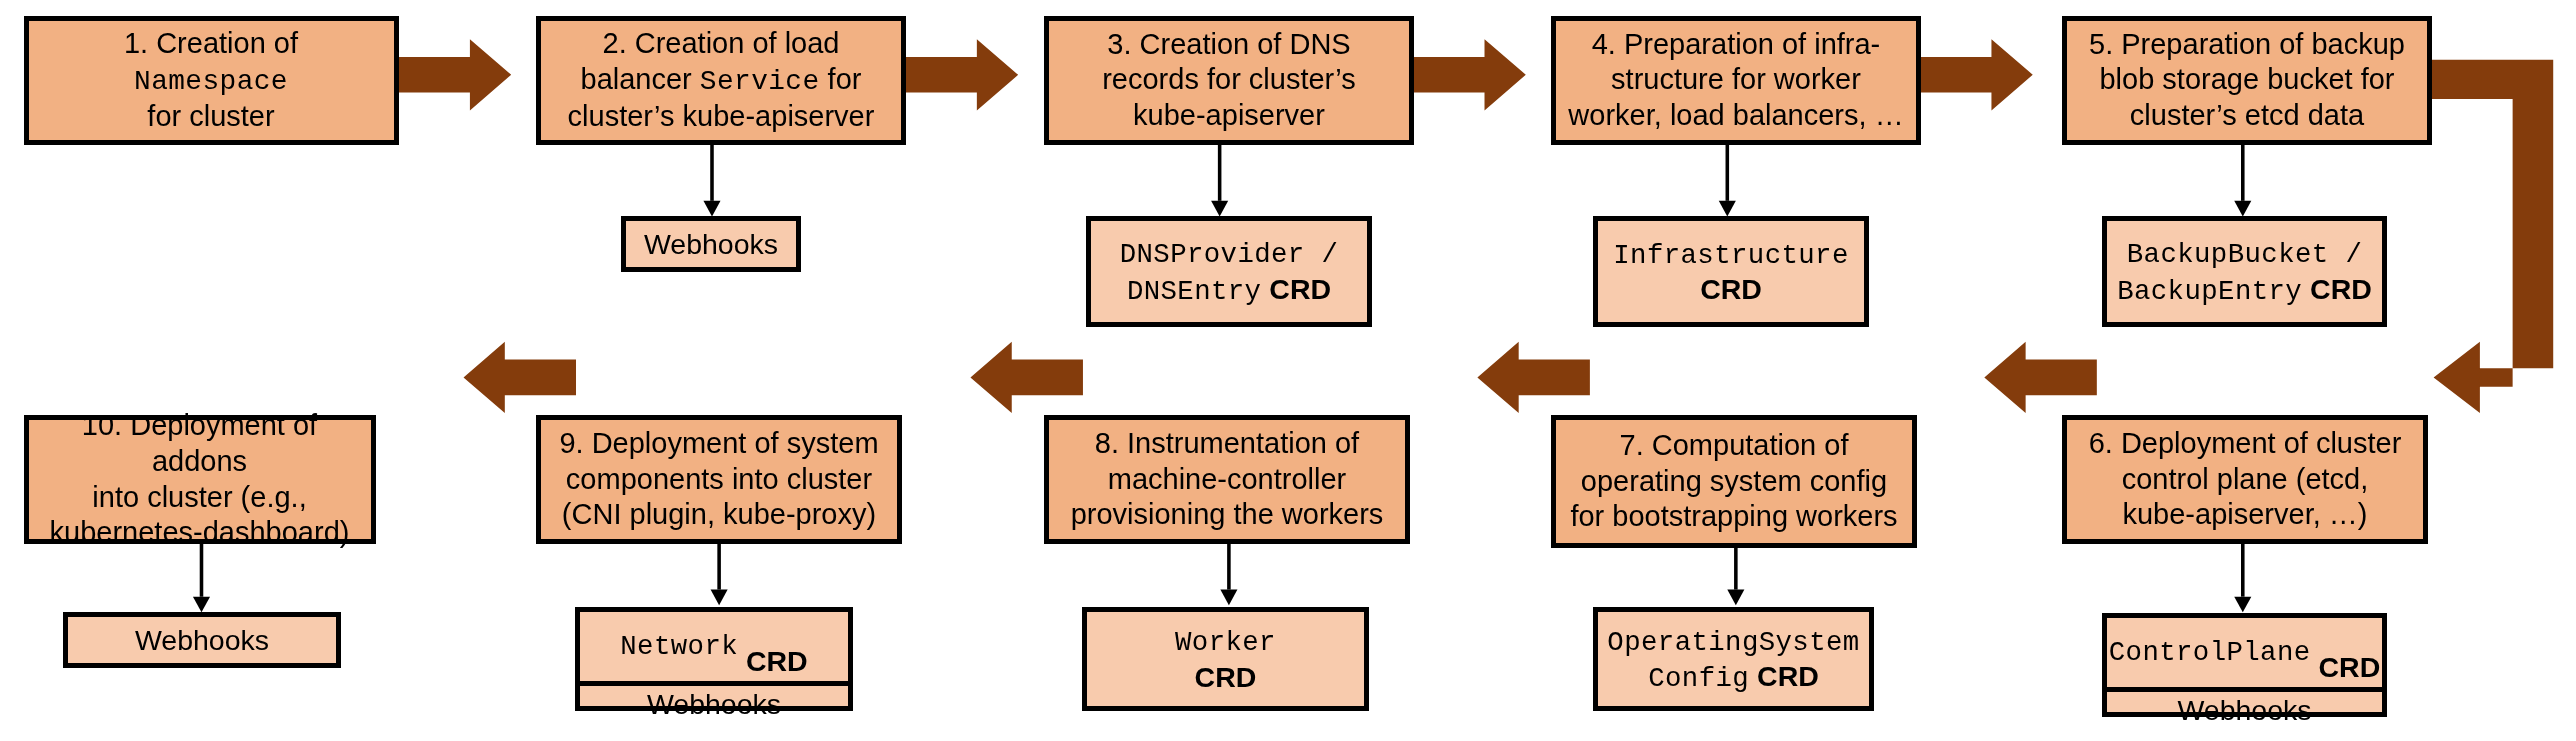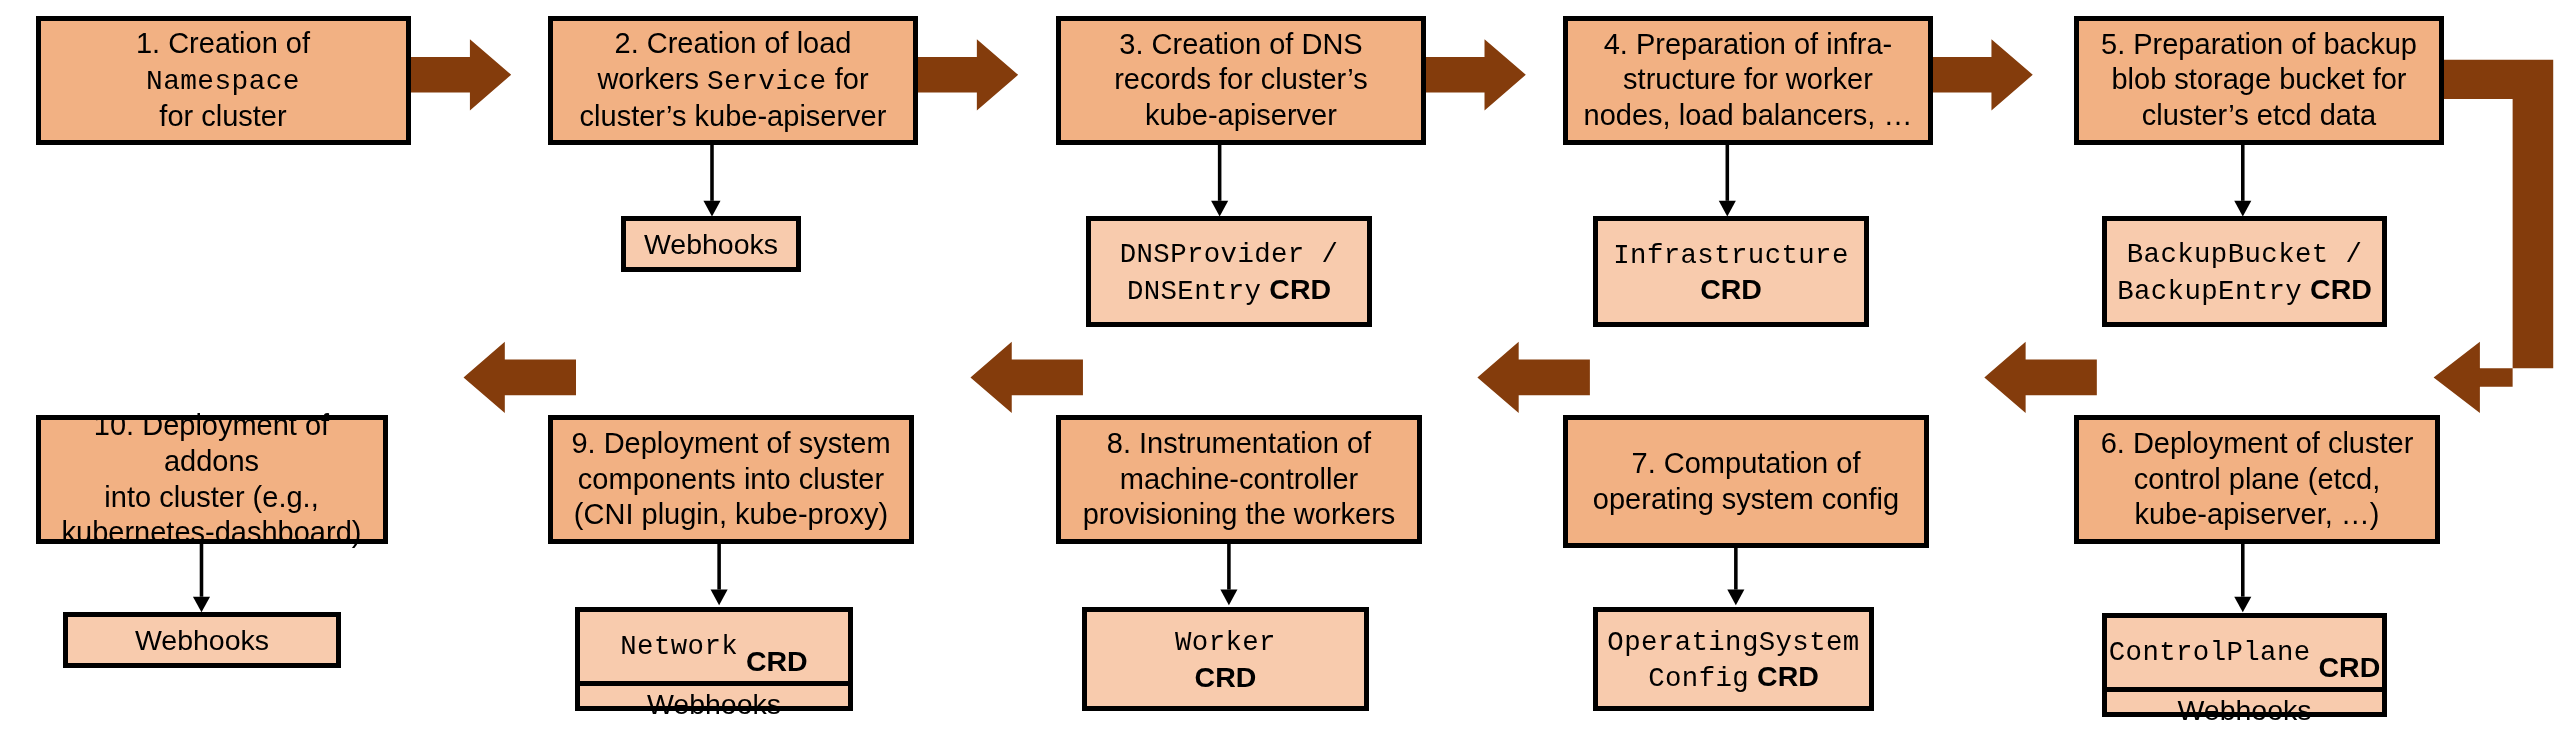--- a/index.html
+++ b/index.html
@@ -10,21 +10,20 @@
     position:absolute;
     box-sizing:border-box;
     background:#f2b183;
     border:5px solid #000000;
     display:flex;align-items:center;justify-content:center;
     text-align:center;
     color:#000;
     font-size:29px;
     line-height:1.23;
     padding:2.8px 7.1px;
-    margin-left:12px;
   }
   .sub{
     position:absolute;
     box-sizing:border-box;
     background:#f8cbad;
     border:5px solid #000;
     display:flex;flex-direction:column;
     color:#000;
   }
   .sub .cell{
@@ -123,38 +122,38 @@
     <div>
       <span>1. Creation of</span><br>
       <span class="mono">Namespace</span><br>
       <span>for cluster</span>
     </div>
   </div>
 
   <div class="node" style="left:536px;top:15.7px;width:370px;height:129px;">
     <div>
       <span>2. Creation of load</span><br>
-      <span>workers </span><span class="mono">Service</span><span> for</span><br>
+      <span>balancer </span><span class="mono">Service</span><span> for</span><br>
       <span>cluster’s kube-apiserver</span>
     </div>
   </div>
 
   <div class="node" style="left:1044px;top:15.7px;width:370px;height:129px;">
     <div>
       <span>3. Creation of DNS</span><br>
       <span>records for cluster’s</span><br>
       <span>kube-apiserver</span>
     </div>
   </div>
 
   <div class="node" style="left:1551px;top:15.7px;width:370px;height:129px;">
     <div>
       <span>4. Preparation of infra-</span><br>
       <span>structure for worker</span><br>
-      <span>nodes, load balancers, …</span>
+      <span>worker, load balancers, …</span>
     </div>
   </div>
 
   <div class="node" style="left:2062px;top:15.7px;width:370px;height:129px;">
     <div>
       <span>5. Preparation of backup</span><br>
       <span>blob storage bucket for</span><br>
       <span>cluster’s etcd data</span>
     </div>
   </div>
@@ -211,20 +210,21 @@
       <span>8. Instrumentation of</span><br>
       <span>machine-controller</span><br>
       <span>provisioning the workers</span>
     </div>
   </div>
 
   <div class="node" style="left:1551px;top:415px;width:366px;height:133px;">
     <div>
       <span>7. Computation of</span><br>
       <span>operating system config</span><br>
+      <span>for bootstrapping workers</span>
     </div>
   </div>
 
   <div class="node" style="left:2062px;top:415px;width:366px;height:129px;">
     <div>
       <span>6. Deployment of cluster</span><br>
       <span>control plane (etcd,</span><br>
       <span>kube-apiserver, …)</span>
     </div>
   </div>

